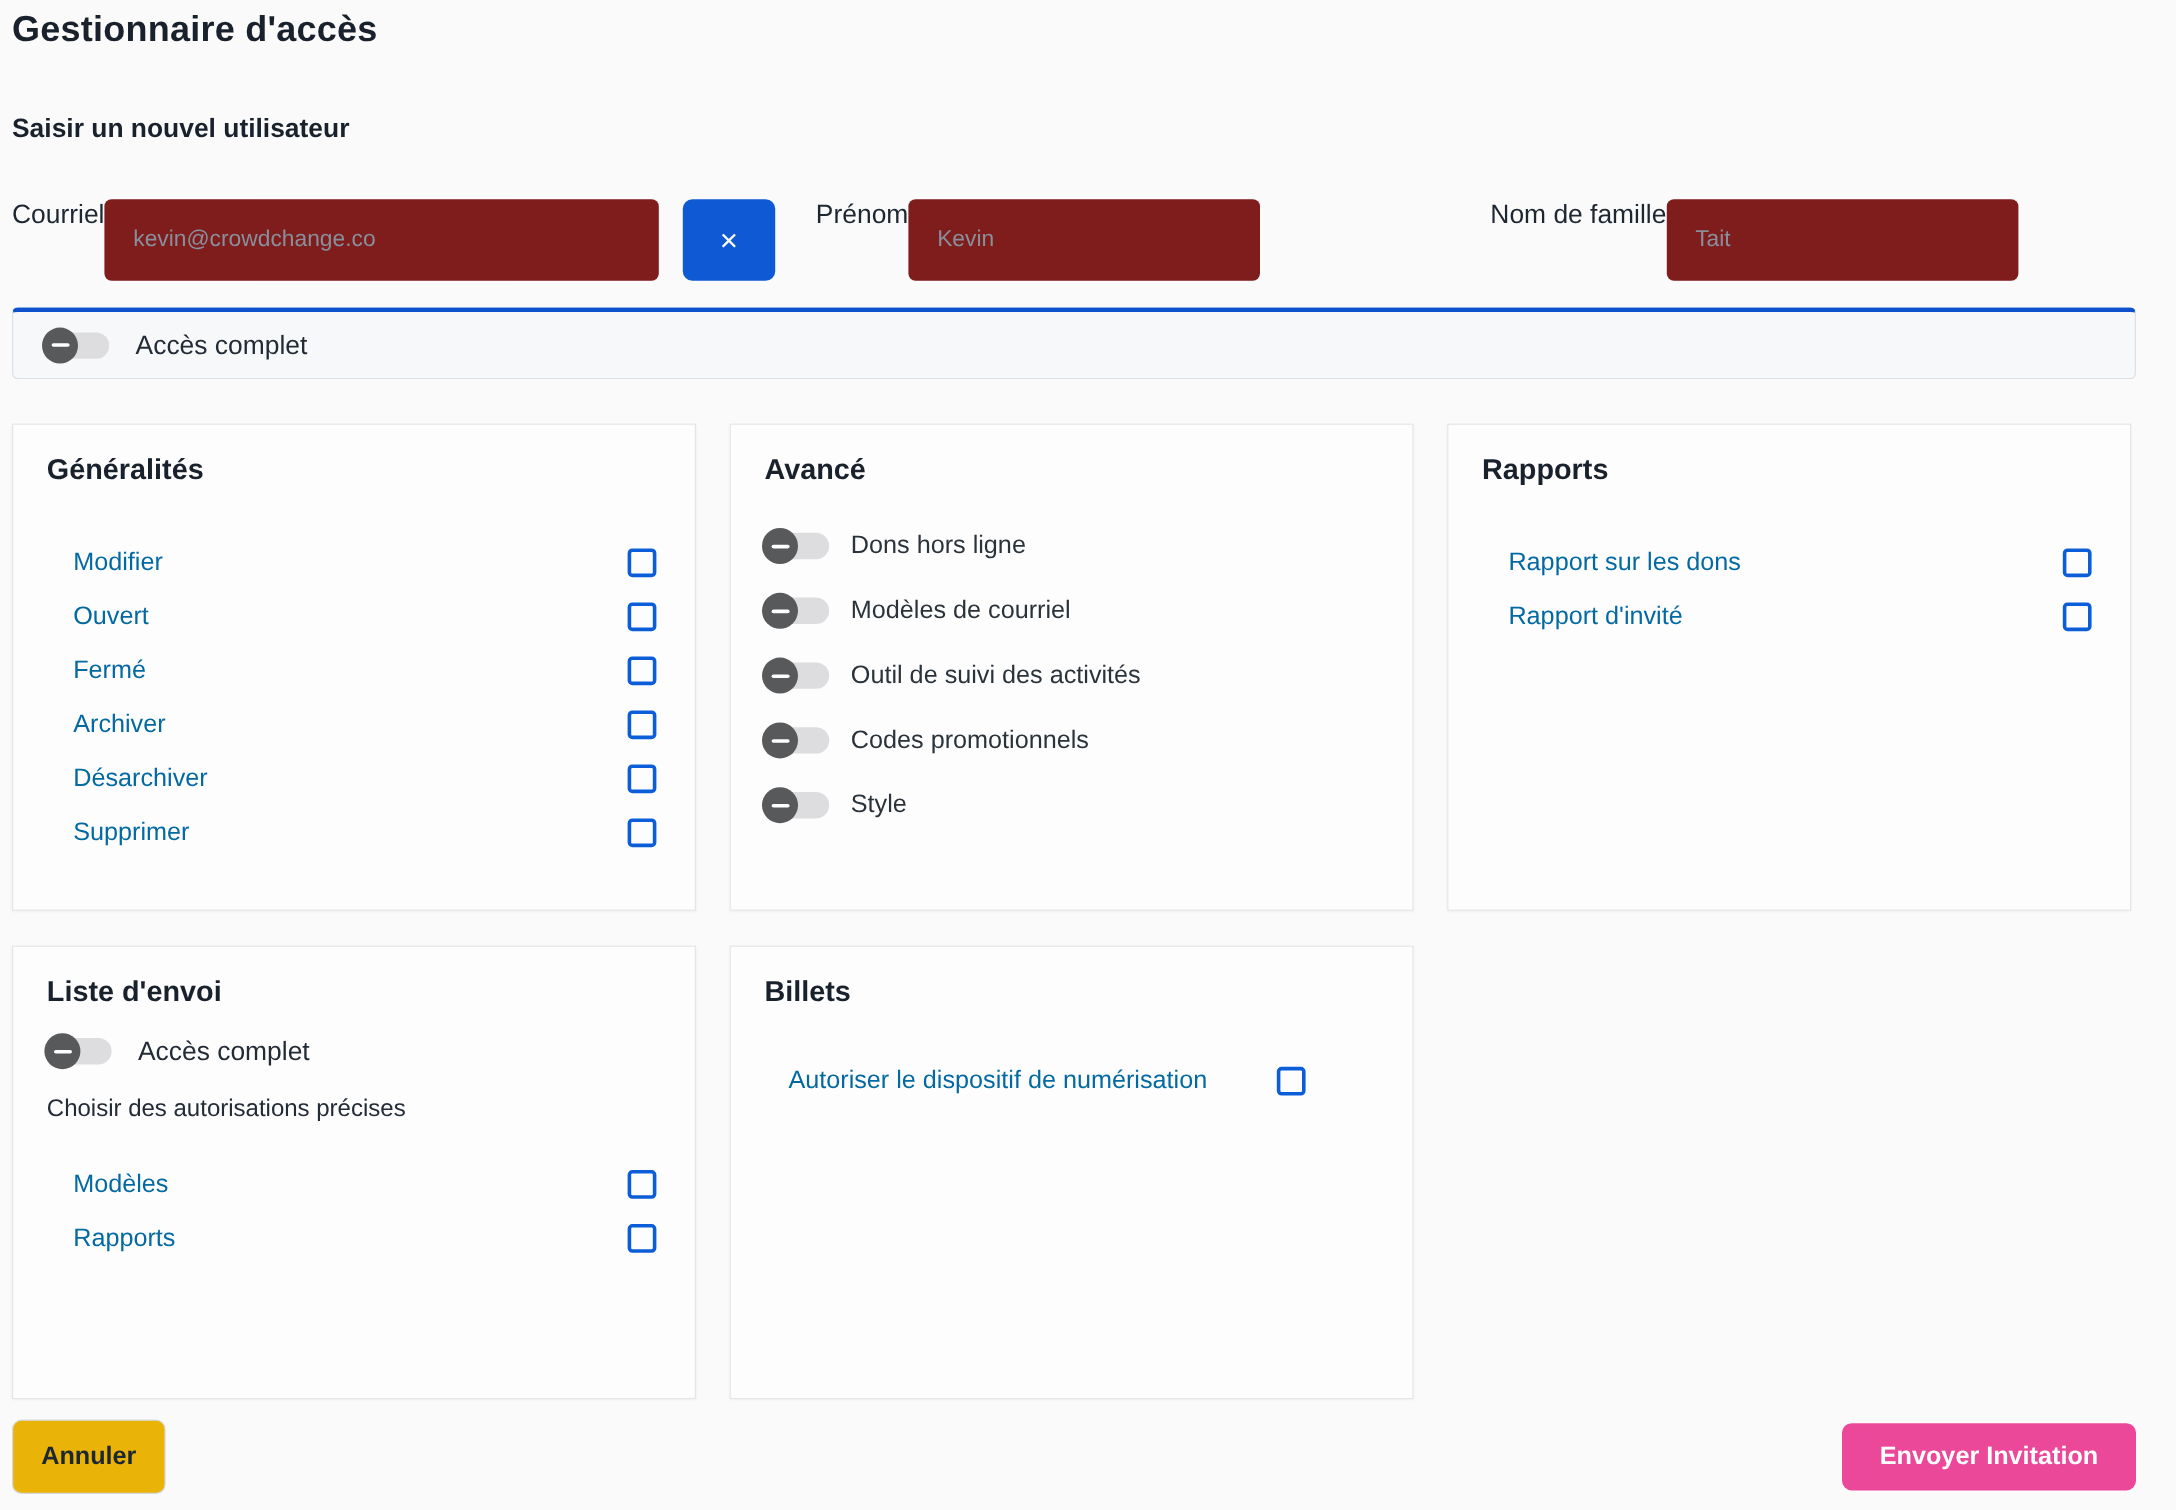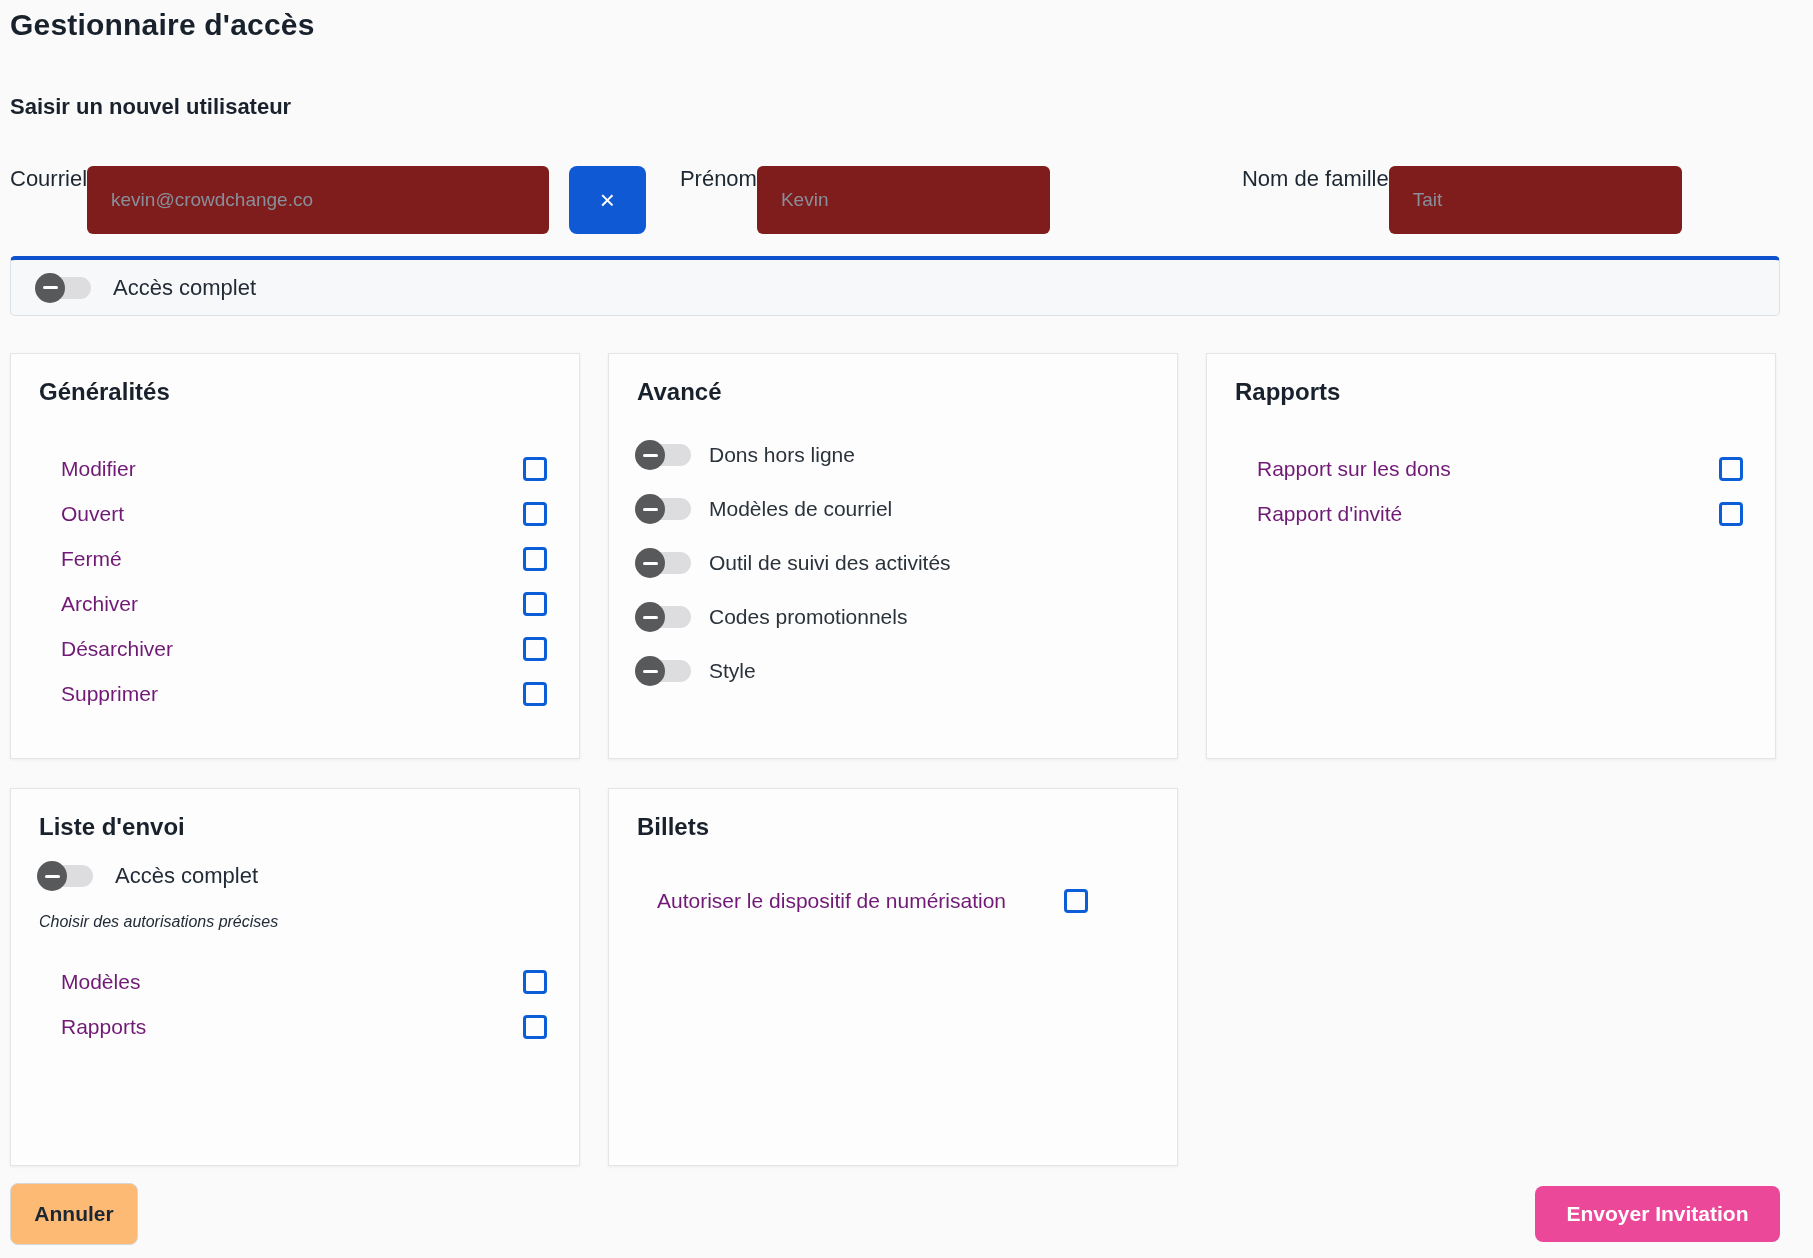--- a/index.html
+++ b/index.html
@@ -43,42 +43,42 @@
   .row2 { margin-top:29px; }
   .card { background:#fdfdfe; border:1px solid #e4e5e7; border-radius:0;
           box-shadow:0 1px 3px rgba(0,0,0,.06); padding:24px 28px; }
   .row1 .card { height:406px; }
   .row2 .card { height:378px; }
   .card-title { font-size:24px; font-weight:700; color:#19222c; }
 
   .perm-list { margin-top:40px; }
   .perm-row { display:flex; align-items:center; justify-content:space-between;
               height:45px; padding-left:22px; }
-  .perm-label { font-size:21px; color:#701a75; }
+  .perm-label { font-size:21px; color:#0369a1; }
   .cb { width:24px; height:24px; border:3px solid #0b5ed7; border-radius:4px;
         background:transparent; flex:0 0 auto; margin-right:4px; cursor:pointer; }
 
   .toggle-list { margin-top:22px; }
   .toggle-row { display:flex; align-items:center; height:54px; }
   .toggle-row .tlabel { font-size:21px; color:#2a323a; margin-left:18px; }
 
   
   .inline-toggle { display:flex; align-items:center; margin-top:22px; }
   .inline-toggle .tlabel { font-size:22px; color:#222b36; margin-left:22px; }
-  .choose-text { margin-top:24px; font-size:16px; color:#222b36;font-style:italic; }
+  .choose-text { margin-top:24px; font-size:20px; color:#222b36; }
   .perm-list.compact { margin-top:28px; }
 
   
   .ticket-row { display:flex; align-items:center; margin-top:48px; padding-left:20px; }
   .ticket-row .perm-label { font-size:21px; }
   .ticket-row .cb { margin-left:58px; }
 
   
   .footer { margin-top:17px; display:flex; align-items:center; justify-content:space-between; }
-  .btn-cancel { width:128px; height:62px; background:#fdba74; border:1px solid #d5d7da; border-radius:8px;
+  .btn-cancel { width:128px; height:62px; background:#eab308; border:1px solid #d5d7da; border-radius:8px;
                 font-size:21px; font-weight:600; color:#1c2733; cursor:pointer;
                 font-family:"Liberation Sans",sans-serif; }
   .btn-submit { width:245px; height:56px; background:#ec4899; border:none; border-radius:8px;
                 font-size:21px; font-weight:700; color:#fff; cursor:pointer;
                 font-family:"Liberation Sans",sans-serif; }
 </style>
 </head>
 <body>
 
 <div class="wrap">

